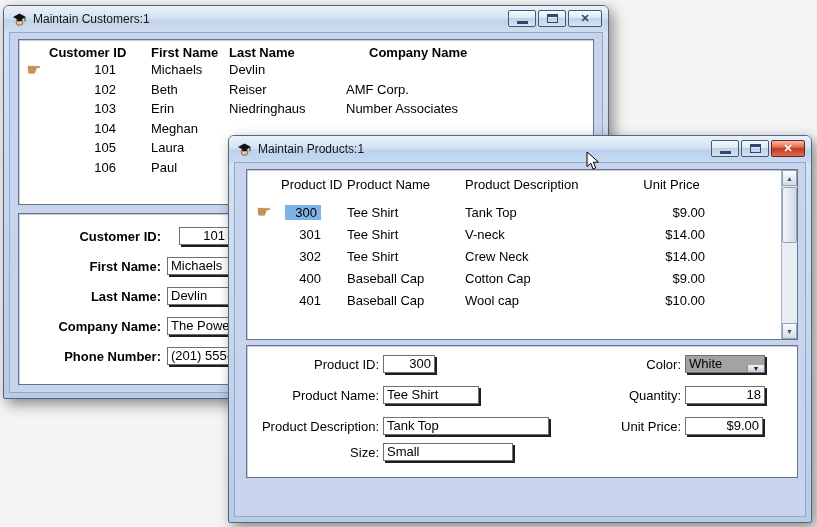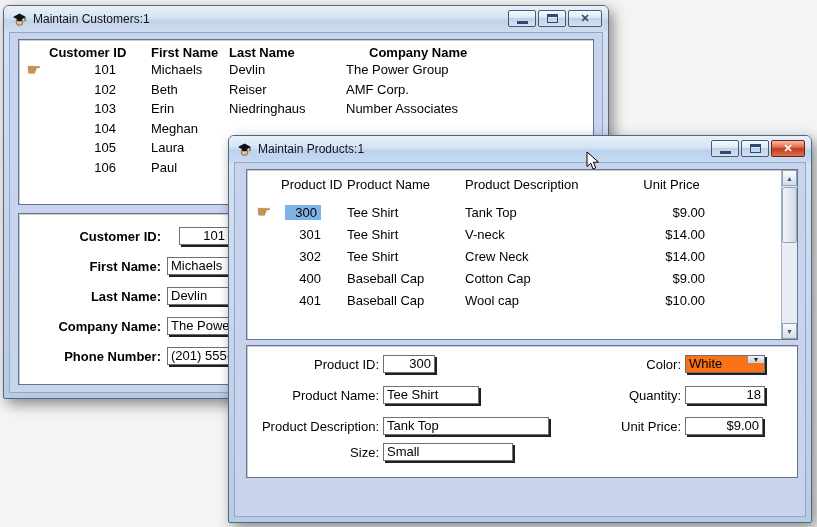--- a/index.html
+++ b/index.html
@@ -68,21 +68,21 @@
   .form-row { position:absolute; left:6px; right:4px; height:20px; display:flex; align-items:center; font-size:13px; }
   .flabel { width:136px; text-align:right; margin-right:6px; white-space:nowrap; }
   .cust-form .flabel { font-weight:bold; }
   .prod-form .flabel { width:126px; margin-right:4px; }
   .field { background:#fff; border:1px solid #707070; box-shadow:2px 2px 0 #1f1f1f;
            height:18px; line-height:16px; padding:0 3px; white-space:nowrap; overflow:hidden; }
   .right { text-align:right; }
   .ml12 { margin-left:12px; }
   .fr-group { position:absolute; left:328px; top:0; height:20px; display:flex; align-items:center; }
   .fr-group .flabel { width:100px; font-weight:normal; }
-  .combo { display:flex; align-items:flex-start; width:80px; height:18px; background:#f97316;
+  .combo { display:flex; align-items:flex-end; width:80px; height:18px; background:#a3a3a3;
            border:1px solid #707070; box-shadow:2px 2px 0 #1f1f1f;gap:10px; }
   .combo-value { flex:1; padding:0 3px; line-height:16px; overflow:hidden; }
   .combo-btn { width:17px; display:flex; align-items:center; justify-content:center; font-size:7px; color:#222;
                background:linear-gradient(#f0f3f8,#c9d2de); border-left:1px solid #8a93a3; }
 
   .cursor { position:absolute; left:586px; top:151px; z-index:50; pointer-events:none; }
 </style>
 </head>
 <body>
 
@@ -121,21 +121,20 @@
           <span class="cell pad17">First Name</span>
           <span class="cell">Last Name</span>
           <span class="cell pad25">Company Name</span>
         </div>
         <div>
           <div class="lrow c-cols">
             <span class="cell hand-cell"><span class="hand">☛</span></span>
             <span class="cell idcell">101</span>
             <span class="cell pad17">Michaels</span>
             <span class="cell">Devlin</span>
-            <span class="cell pad2">The Power Group</span>
           </div>
           <div class="lrow c-cols">
             <span class="cell hand-cell"></span>
             <span class="cell idcell">102</span>
             <span class="cell pad17">Beth</span>
             <span class="cell">Reiser</span>
             <span class="cell pad2">AMF Corp.</span>
           </div>
           <div class="lrow c-cols">
             <span class="cell hand-cell"></span>

